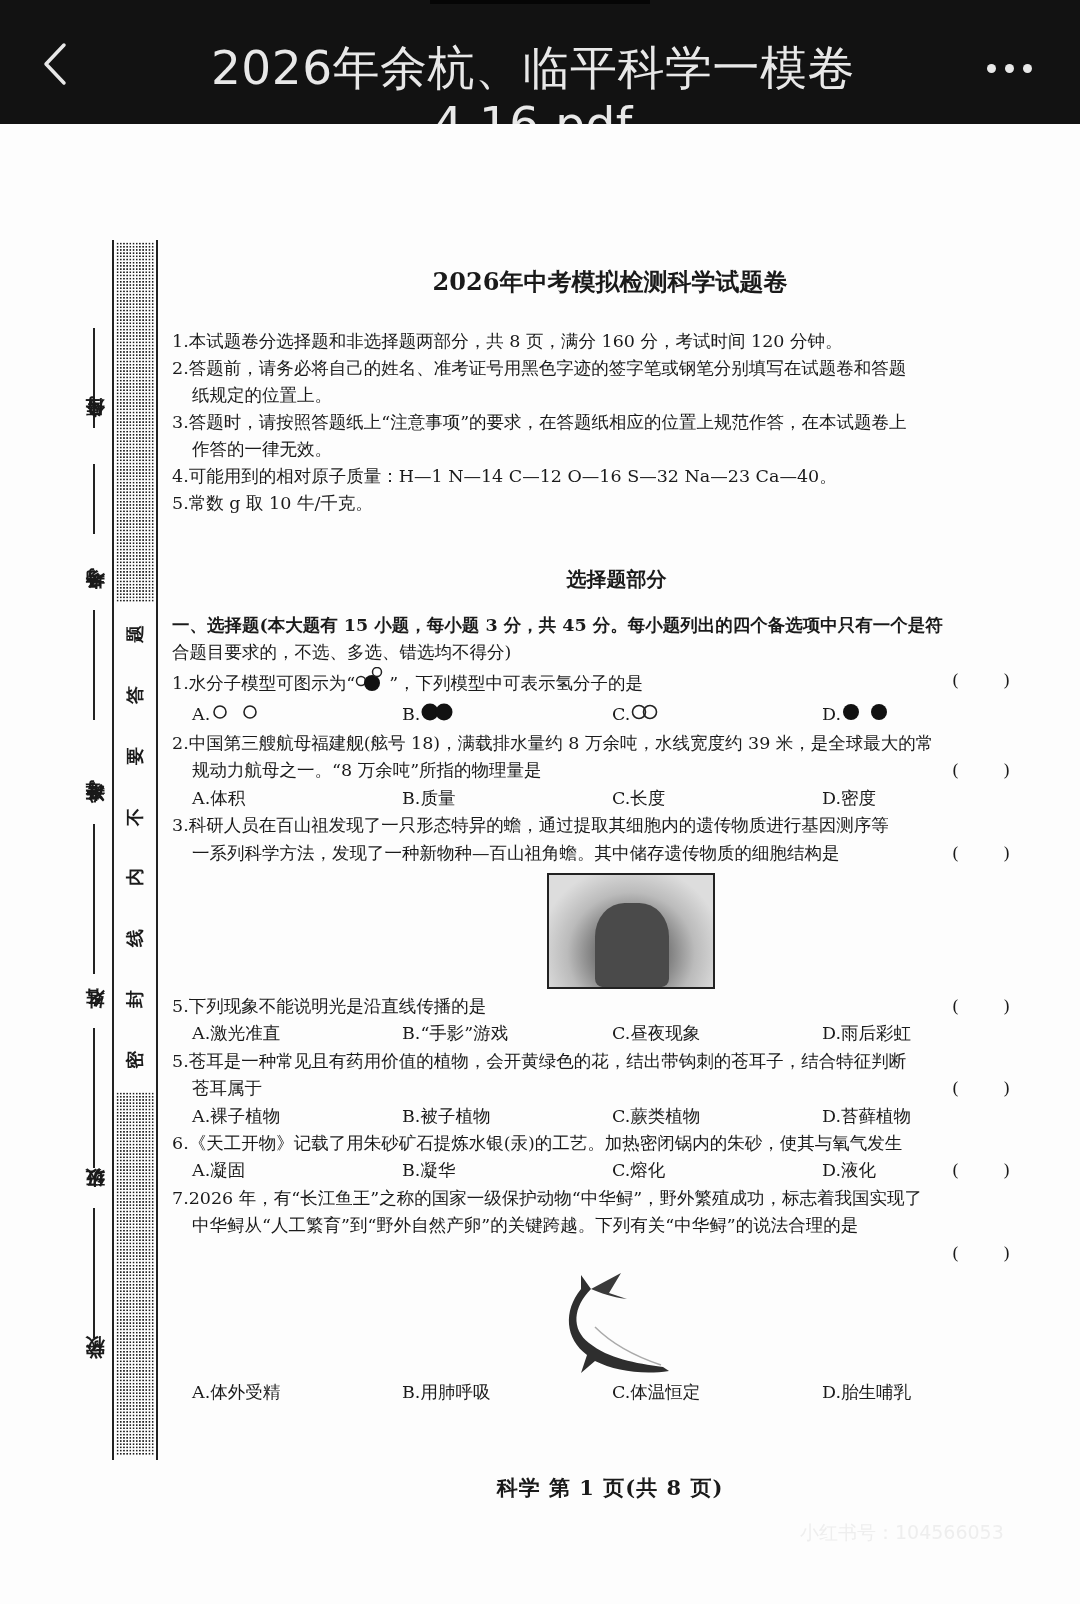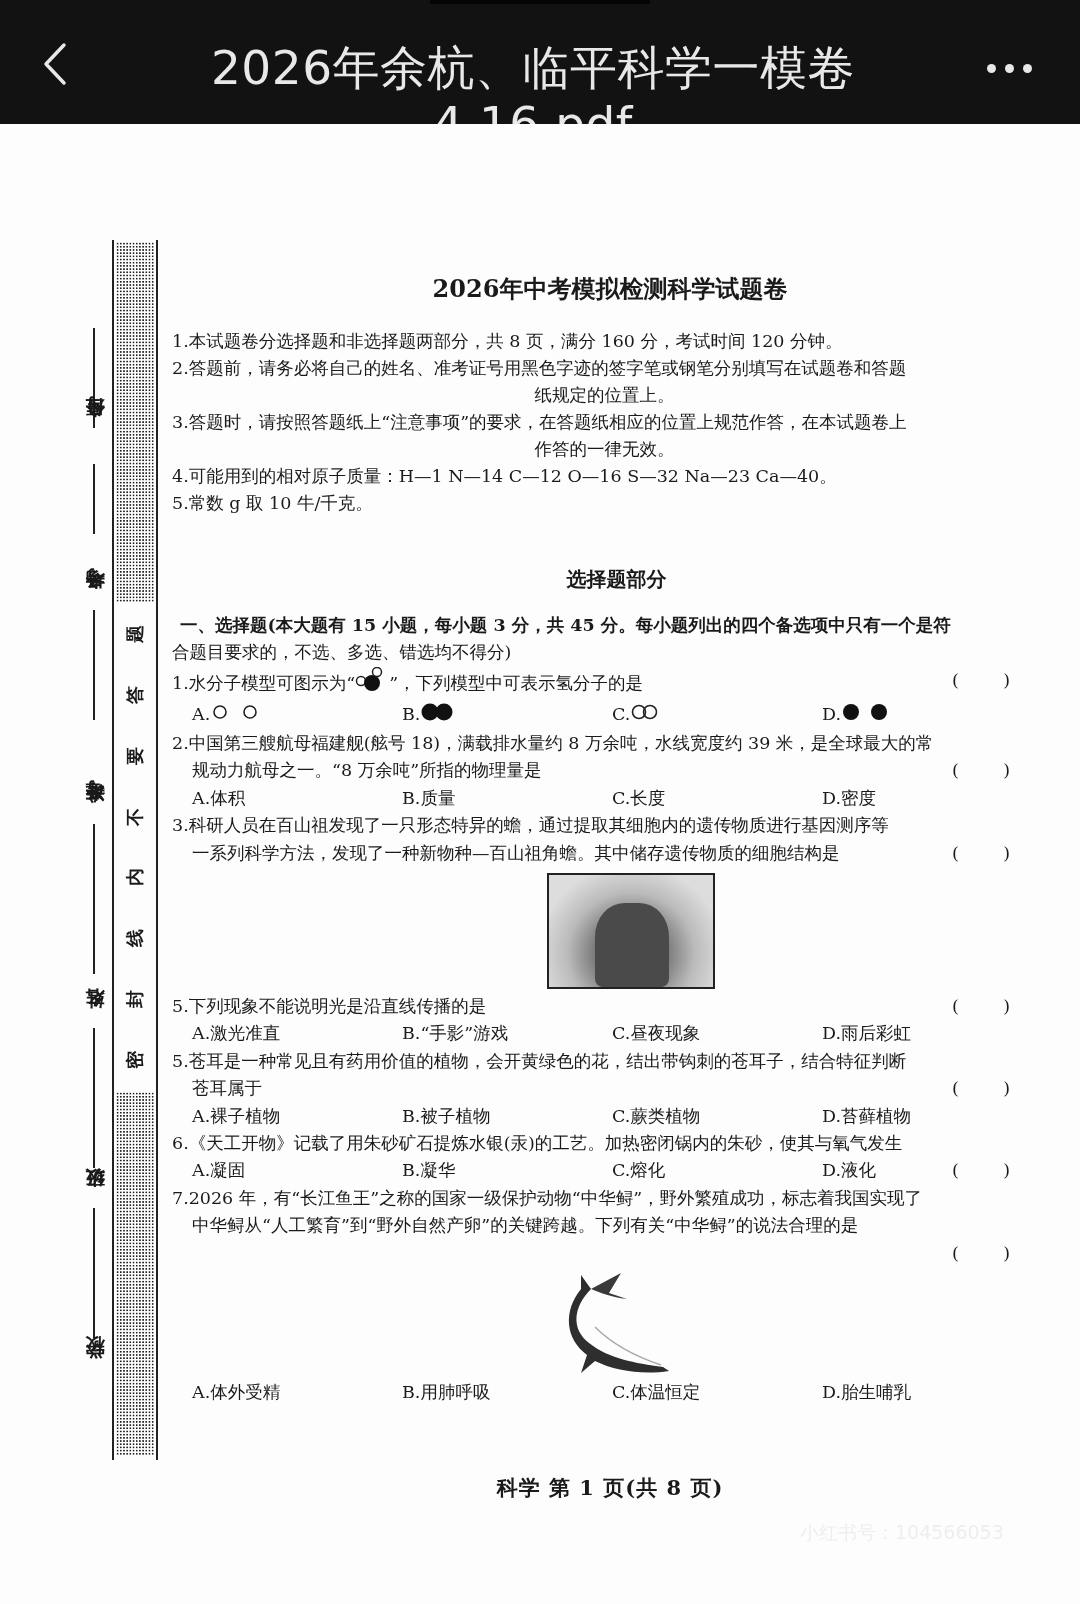--- a/index.html
+++ b/index.html
@@ -54,27 +54,27 @@
   }
   .seal-char { font-size: 18px; font-weight: bold; transform: rotate(-90deg); }
   .field {
     position: absolute; left: 80px; width: 28px;
     display: flex; flex-direction: column; align-items: center;
   }
   .field .label { writing-mode: vertical-rl; transform: rotate(180deg); font-size: 19px; font-weight: bold; letter-spacing: 2px; }
   .field .line { width: 2px; background: #222; }
 
   .exam-title {
-    position: absolute; left: 180px; right: 40px; top: 273px;
+    position: absolute; left: 180px; right: 40px; top: 266px;
     text-align: center; font-size: 24px; font-weight: bold;
   }
   .notes { position: absolute; left: 172px; top: 328px; width: 845px; font-size: 17.5px; line-height: 27px; }
   .notes .head { font-weight: bold; font-size: 18px; }
   .notes .item { padding-left: 0; }
-  .notes .cont { padding-left: 20px; text-align: center; }
+  .notes .cont { padding-left: 20px; }
   .section-title {
     position: absolute; left: 180px; right: 27px; top: 566px;
     text-align: center; font-size: 20px; font-weight: bold;
   }
   .questions { position: absolute; left: 172px; top: 612px; width: 838px; font-size: 17.5px; line-height: 27.4px; }
   .q-line { position: relative; white-space: nowrap; }
   .q-cont { padding-left: 20px; position: relative; white-space: nowrap; }
   .paren { position: absolute; right: 0; top: 0; width: 58px; display: flex; justify-content: space-between; }
   .opts { display: flex; padding-left: 20px; }
   .opts .opt { width: 210px; white-space: nowrap; }
@@ -169,21 +169,21 @@
   <div class="cont">纸规定的位置上。</div>
   <div class="item">3.答题时，请按照答题纸上“注意事项”的要求，在答题纸相应的位置上规范作答，在本试题卷上</div>
   <div class="cont">作答的一律无效。</div>
   <div class="item">4.可能用到的相对原子质量：H—1   N—14   C—12   O—16   S—32   Na—23   Ca—40。</div>
   <div class="item">5.常数 g 取 10 牛/千克。</div>
 </div>
 
 <div class="section-title">选择题部分</div>
 
 <div class="questions">
-  <div class="q-line" style="font-weight:bold;margin-left:8px;">一、选择题(本大题有 15 小题，每小题 3 分，共 45 分。每小题列出的四个备选项中只有一个是符</div>
+  <div class="q-line" style="font-weight:bold;">一、选择题(本大题有 15 小题，每小题 3 分，共 45 分。每小题列出的四个备选项中只有一个是符</div>
   <div class="q-line">合题目要求的，不选、多选、错选均不得分)</div>
 
   <div class="q-line">
     <span>1.水分子模型可图示为“</span><span class="mol"><svg width="34" height="26" viewBox="0 0 34 26">
           <circle cx="6" cy="14" r="4.5" fill="#fff" stroke="#222" stroke-width="1.5"></circle>
           <circle cx="17" cy="16" r="8" fill="#111"></circle>
           <circle cx="22" cy="5" r="4.5" fill="#fff" stroke="#222" stroke-width="1.5"></circle>
         </svg></span><span>”，下列模型中可表示氢分子的是</span>
     <span class="paren">
         <span>(</span>

